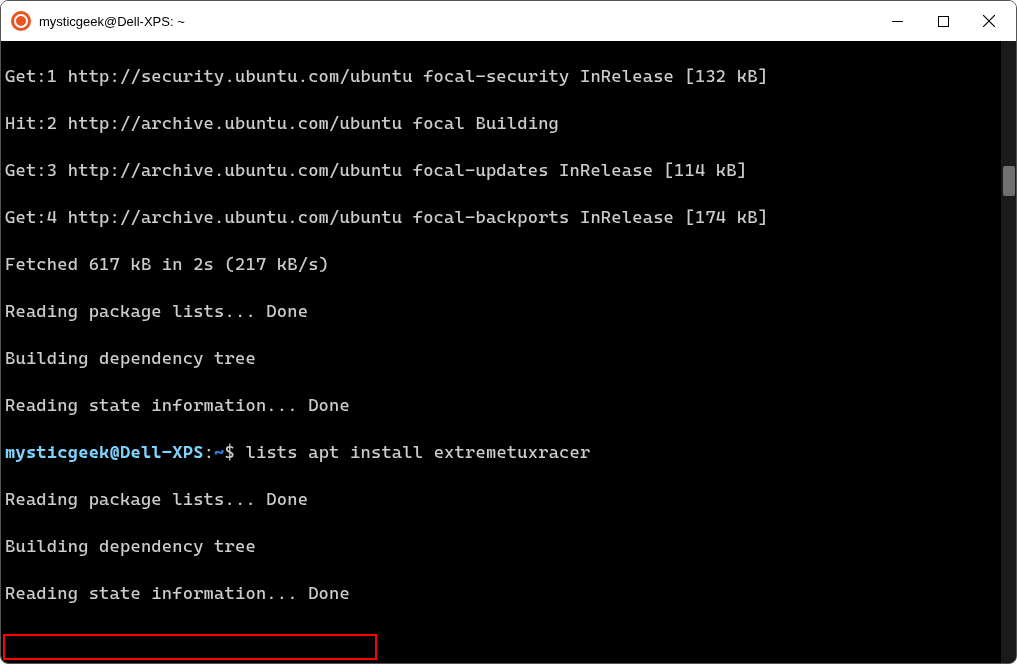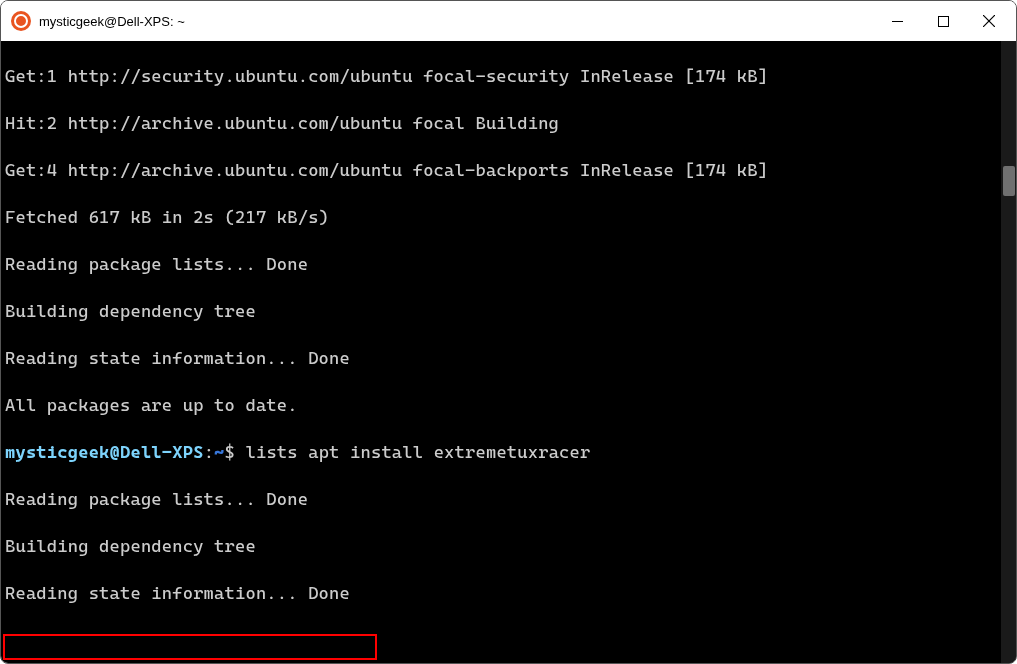--- a/index.html
+++ b/index.html
@@ -163,28 +163,28 @@
         <svg width="12" height="12" viewBox="0 0 12 12">
             <line x1="0" y1="0" x2="12" y2="12" stroke-width="1.2"></line>
             <line x1="12" y1="0" x2="0" y2="12" stroke-width="1.2"></line>
           </svg>
       </div>
     </div>
   </div>
 
   <div class="terminal-body">
     <div class="terminal-content">
-<span class="line">Get:1 http://security.ubuntu.com/ubuntu focal-security InRelease [174 kB]</span>
+<span class="line">Get:1 http://security.ubuntu.com/ubuntu focal-security InRelease [132 kB]</span>
 <span class="line">Hit:2 http://archive.ubuntu.com/ubuntu focal Building</span>
+<span class="line">Get:3 http://archive.ubuntu.com/ubuntu focal-updates InRelease [114 kB]</span>
 <span class="line">Get:4 http://archive.ubuntu.com/ubuntu focal-backports InRelease [174 kB]</span>
 <span class="line">Fetched 617 kB in 2s (217 kB/s)</span>
 <span class="line">Reading package lists... Done</span>
 <span class="line">Building dependency tree</span>
 <span class="line">Reading state information... Done</span>
-<span class="line">All packages are up to date.</span>
 <span class="line"><span class="prompt-user">mysticgeek@Dell-XPS</span><span class="prompt-colon">:</span><span class="prompt-path">~</span><span class="prompt-dollar">$ </span><span>lists apt install extremetuxracer</span></span>
 <span class="line">Reading package lists... Done</span>
 <span class="line">Building dependency tree</span>
 <span class="line">Reading state information... Done</span>
 
 
 
 
 
 

